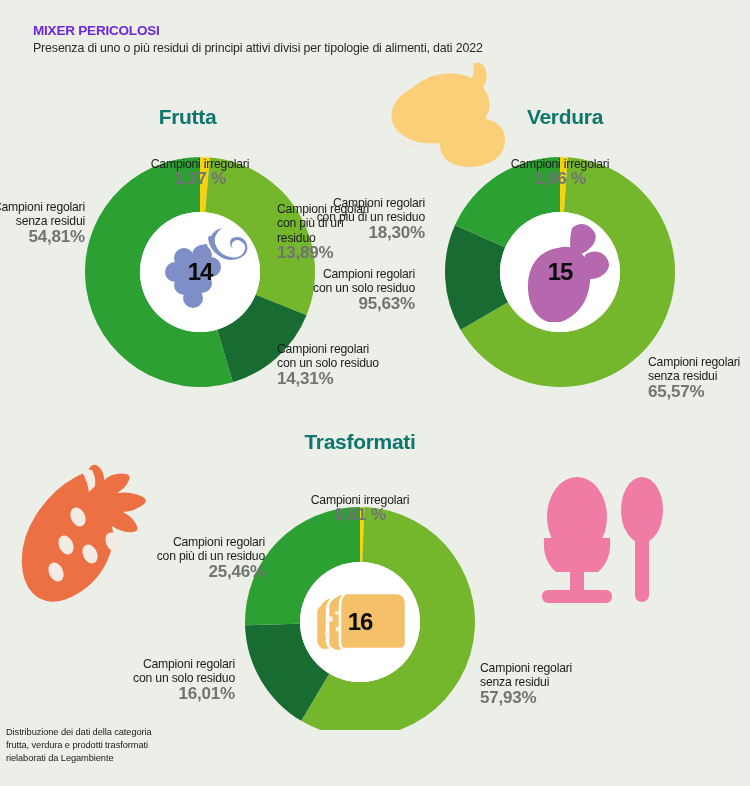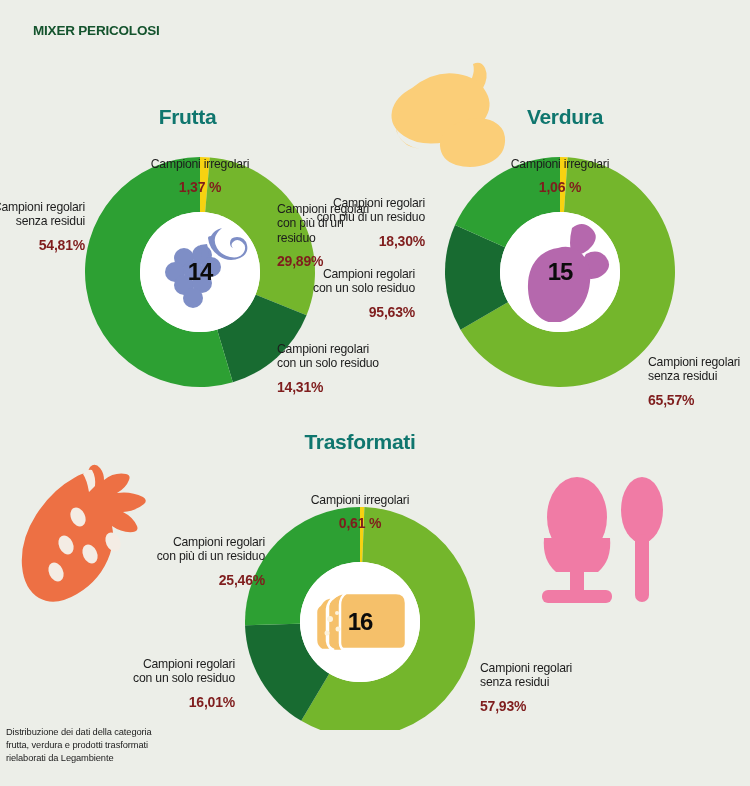--- a/index.html
+++ b/index.html
@@ -12,21 +12,21 @@
   #stage {
     position: relative;
     width: 750px; height: 786px;
     background: #eceee8;
   }
 
   
   .hdr-title {
     position: absolute; left: 33px; top: 23px;
     font-size: 13.5px; font-weight: bold; letter-spacing: -0.2px;
-    color: #14532d;
+    color: #6d28d9;
   }
   .hdr-sub {
     position: absolute; left: 33px; top: 41px;
     font-size: 12.4px; color: #2a2a2a; letter-spacing: -0.15px;
   }
 
   
   .chart-block { position: absolute; }
   .chart-title {
     position: absolute; width: 100%; text-align: center;
@@ -49,22 +49,22 @@
   }
 
   
   .lbl {
     position: absolute;
     font-size: 12.2px; line-height: 14.5px;
     color: #1c1c1c; letter-spacing: -0.2px;
     white-space: pre-line;
   }
   .lbl .pct {
-    display: block; font-weight: bold; color: #7f1d1d;
-    font-size: 14px; letter-spacing: -0.2px; margin-top: 9px;
+    display: block; font-weight: bold; color: #737373;
+    font-size: 17px; letter-spacing: -0.2px; margin-top: 1px;
   }
   .lbl.c { text-align: center; }
   .lbl.r { text-align: right; }
   .lbl.l { text-align: left; }
 
   
   .footnote {
     position: absolute; left: 6px; top: 726px;
     font-size: 9.3px; line-height: 13.2px; color: #222;
     letter-spacing: -0.1px; white-space: pre-line;
@@ -72,20 +72,21 @@
 
   
   .deco { position: absolute; }
 </style>
 </head>
 <body>
 
 <div id="stage">
 
   <div class="hdr-title">MIXER PERICOLOSI</div>
+  <div class="hdr-sub">Presenza di uno o più residui di principi attivi divisi per tipologie di alimenti, dati 2022</div>
 
   <div class="deco" style="left:378px; top:58px; width:140px; height:110px;">
     <svg width="140" height="110" viewBox="0 0 140 110">
       <g fill="#fbce78">
         <path d="M95 6 q8 -4 12 4 q4 9 -2 20 q-5 9 -12 14 l-10 -10 q8 -6 11 -14 q3 -8 1 -14 z"></path>
         <path d="M34 30 q22 -18 46 -14 q20 3 28 18 q8 14 -2 28 q-12 17 -38 22 q-26 5 -42 -6 q-15 -10 -12 -25 q3 -14 20 -23 z"></path>
         <path d="M74 68 q20 -12 38 -6 q16 6 15 22 q-1 14 -16 21 q-16 7 -33 2 q-15 -5 -16 -19 q-1 -12 12 -20 z"></path>
         <path d="M24 52 q-10 12 -4 25 q6 12 22 14 q-16 -3 -22 -14 q-5 -12 4 -25 z"></path>
       </g>
     </svg>
@@ -133,21 +134,21 @@
     <div class="lbl r" style="left:-10px; top:80px; width:95px;">
       <span>Campioni regolari
 senza residui</span>
       <span class="pct">54,81%</span>
     </div>
 
     <div class="lbl l" style="left:277px; top:82px; width:110px;">
       <span>Campioni regolari
 con più di un
 residuo</span>
-      <span class="pct">29,89%</span>
+      <span class="pct">13,89%</span>
     </div>
 
     <div class="lbl l" style="left:277px; top:222px; width:125px;">
       <span>Campioni regolari
 con un solo residuo</span>
       <span class="pct">14,31%</span>
     </div>
   </div>
 
   <div class="chart-block" style="left:360px; top:105px; width:390px; height:300px;">

